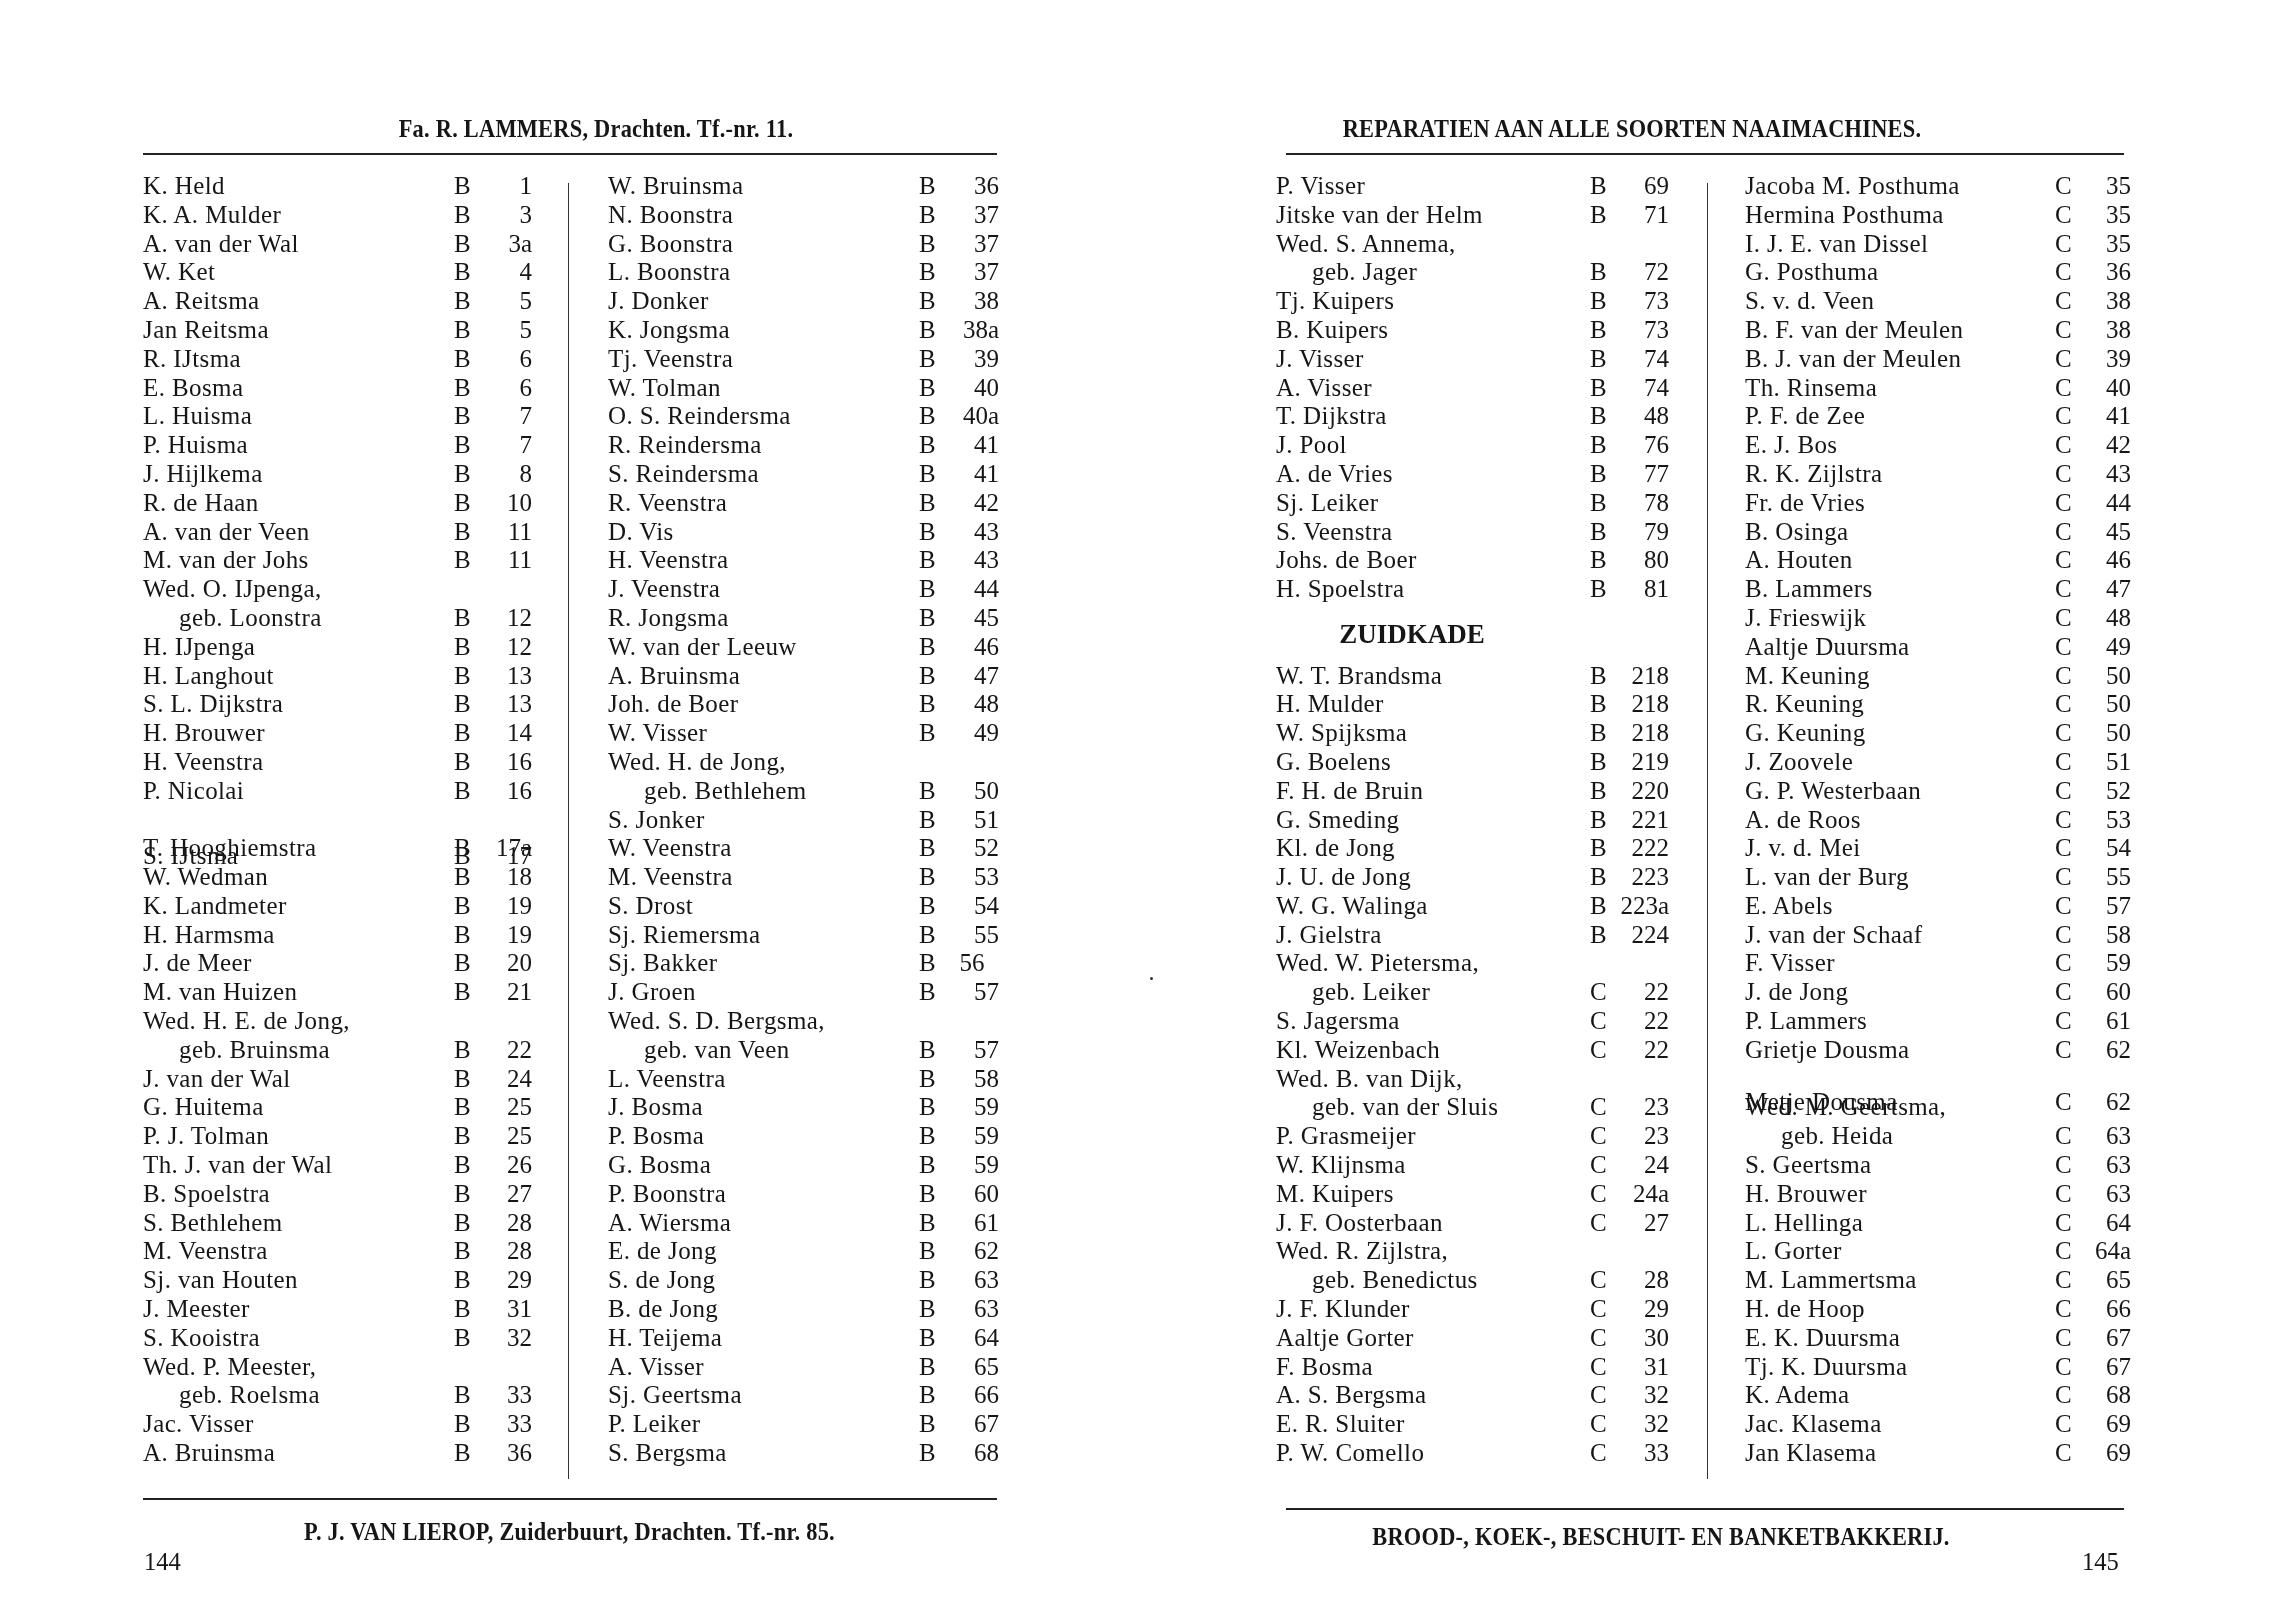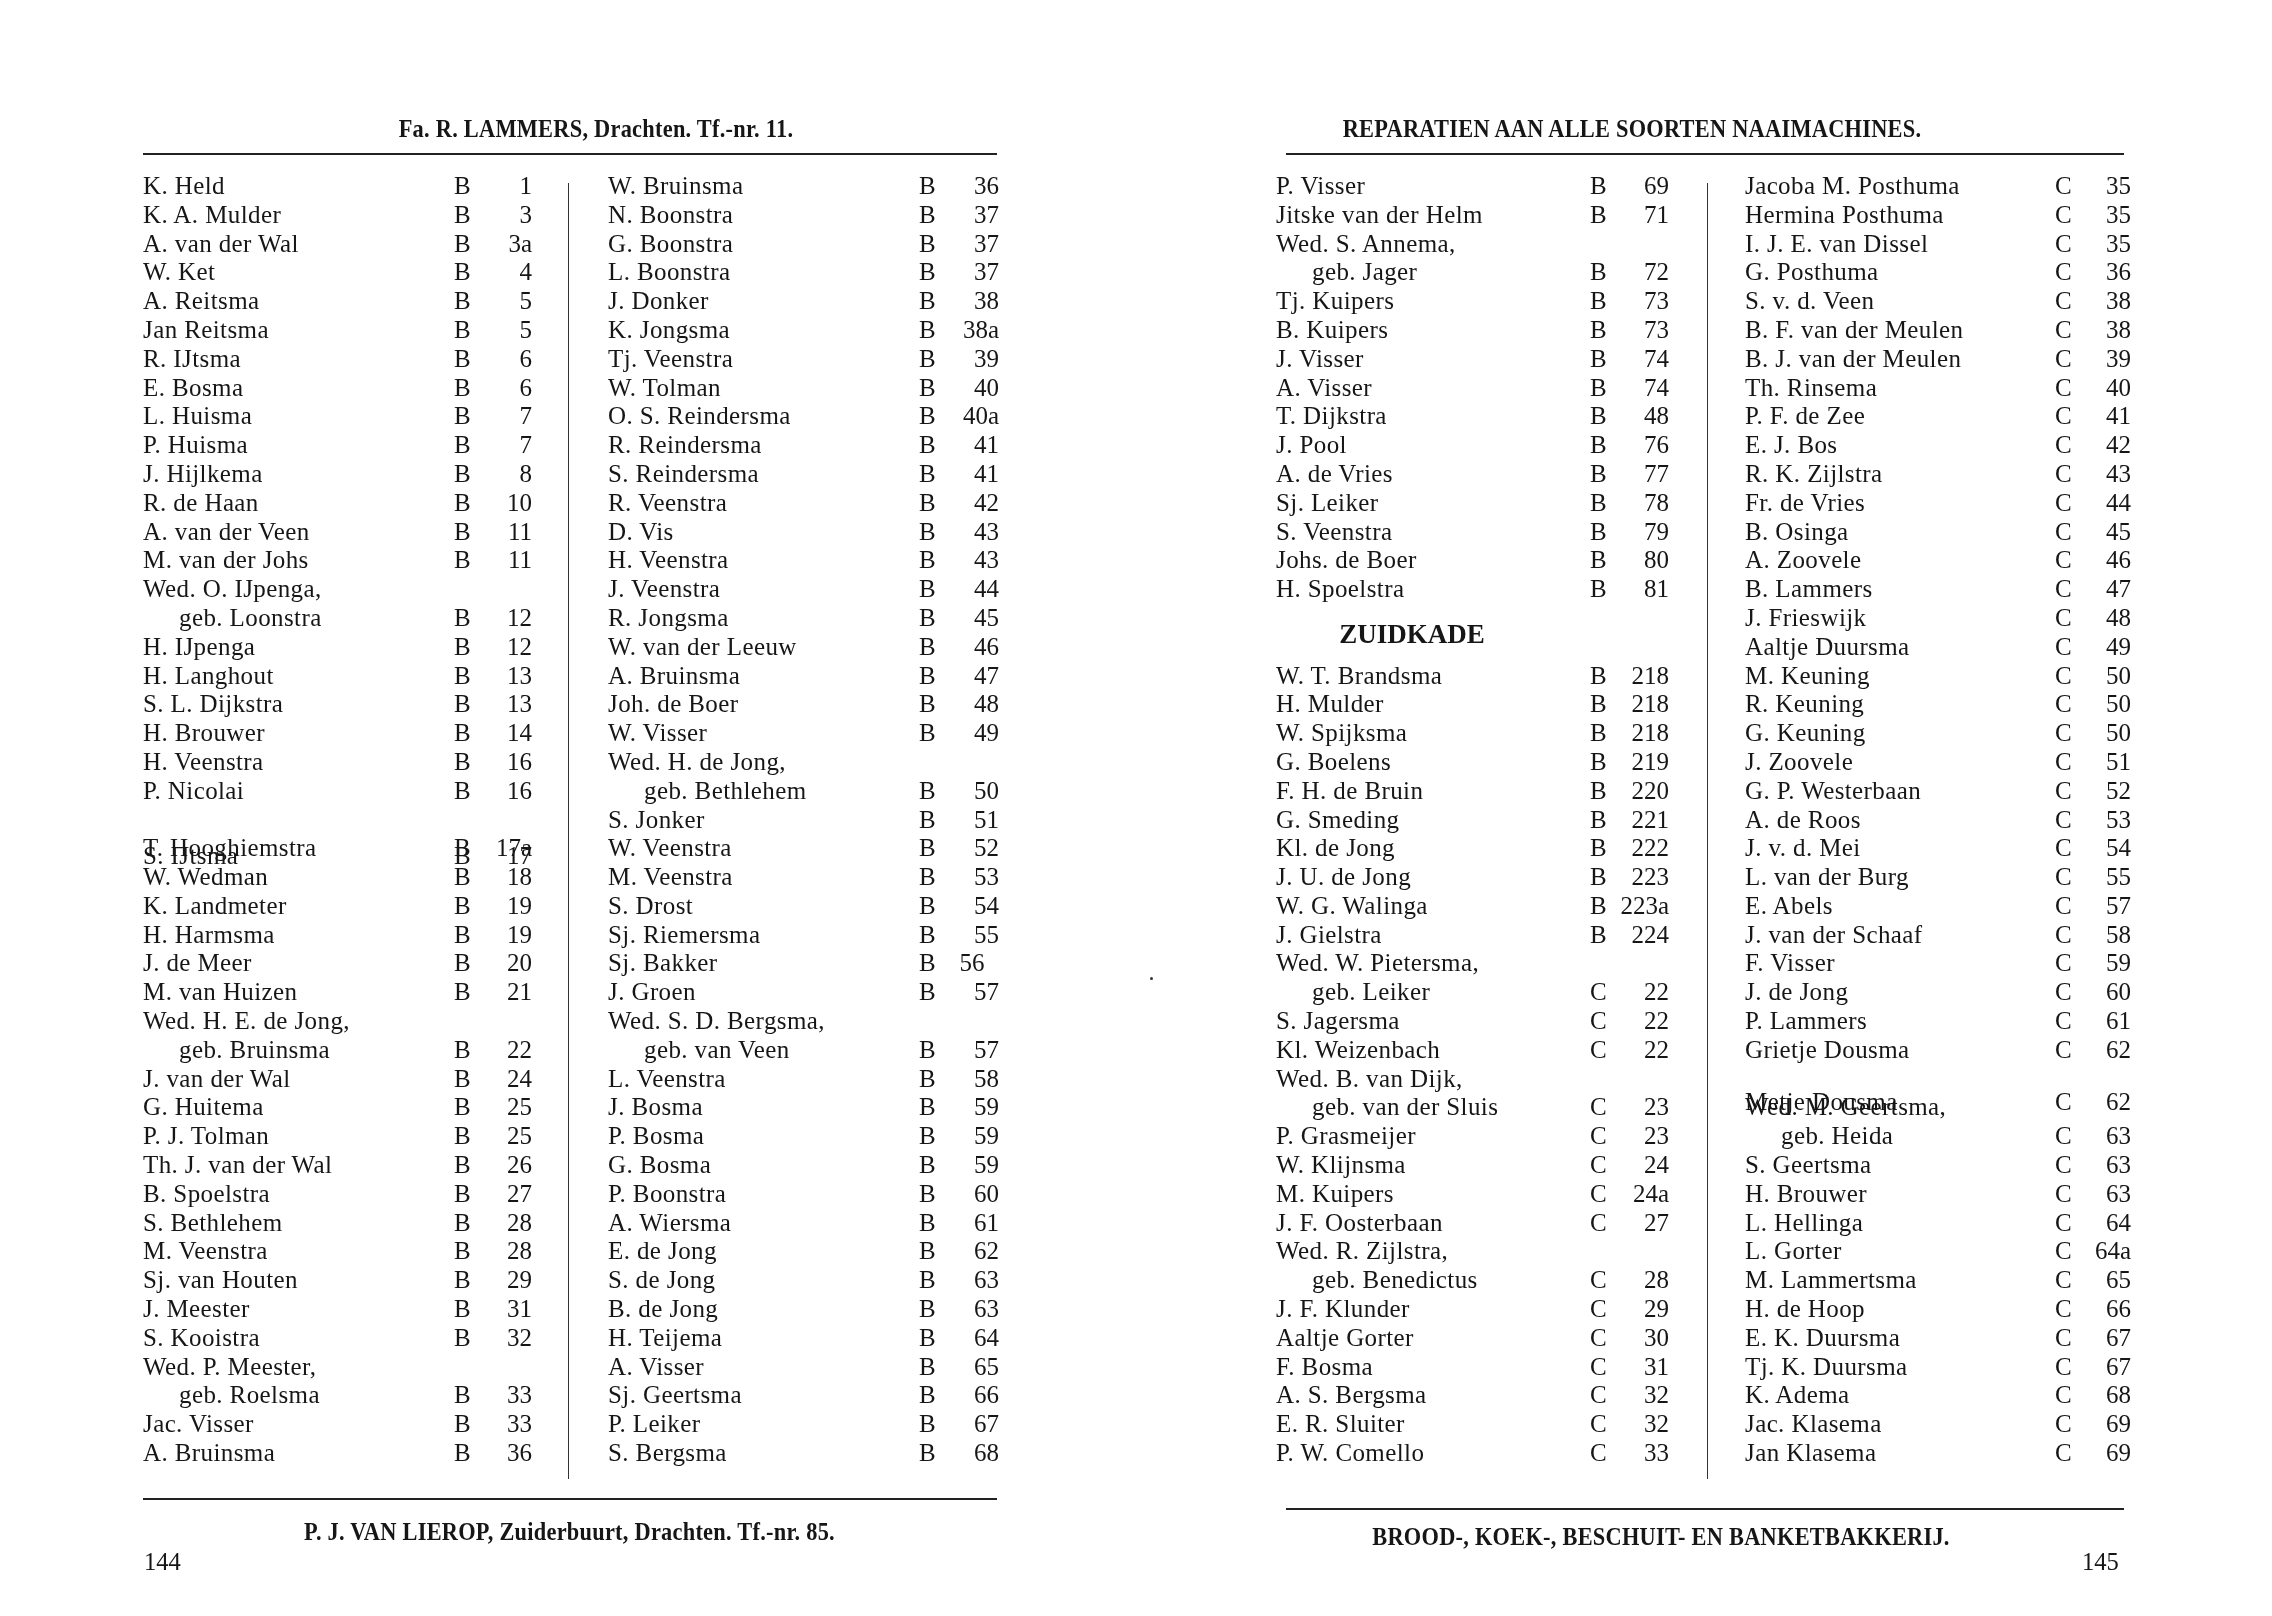--- a/index.html
+++ b/index.html
@@ -757,21 +757,21 @@
         <span class="name">Fr. de Vries</span>
         <span class="letter" style="left: 310px;">C</span>
         <span class="num" style="right: 0px; width: 54px;">44</span>
       </div>
       <div class="row" style="top: 346px;">
         <span class="name">B. Osinga</span>
         <span class="letter" style="left: 310px;">C</span>
         <span class="num" style="right: 0px; width: 54px;">45</span>
       </div>
       <div class="row" style="top: 374px;">
-        <span class="name">A. Zoovele</span>
+        <span class="name">A. Houten</span>
         <span class="letter" style="left: 310px;">C</span>
         <span class="num" style="right: 0px; width: 54px;">46</span>
       </div>
       <div class="row" style="top: 403px;">
         <span class="name">B. Lammers</span>
         <span class="letter" style="left: 310px;">C</span>
         <span class="num" style="right: 0px; width: 54px;">47</span>
       </div>
       <div class="row" style="top: 432px;">
         <span class="name">J. Frieswijk</span>

